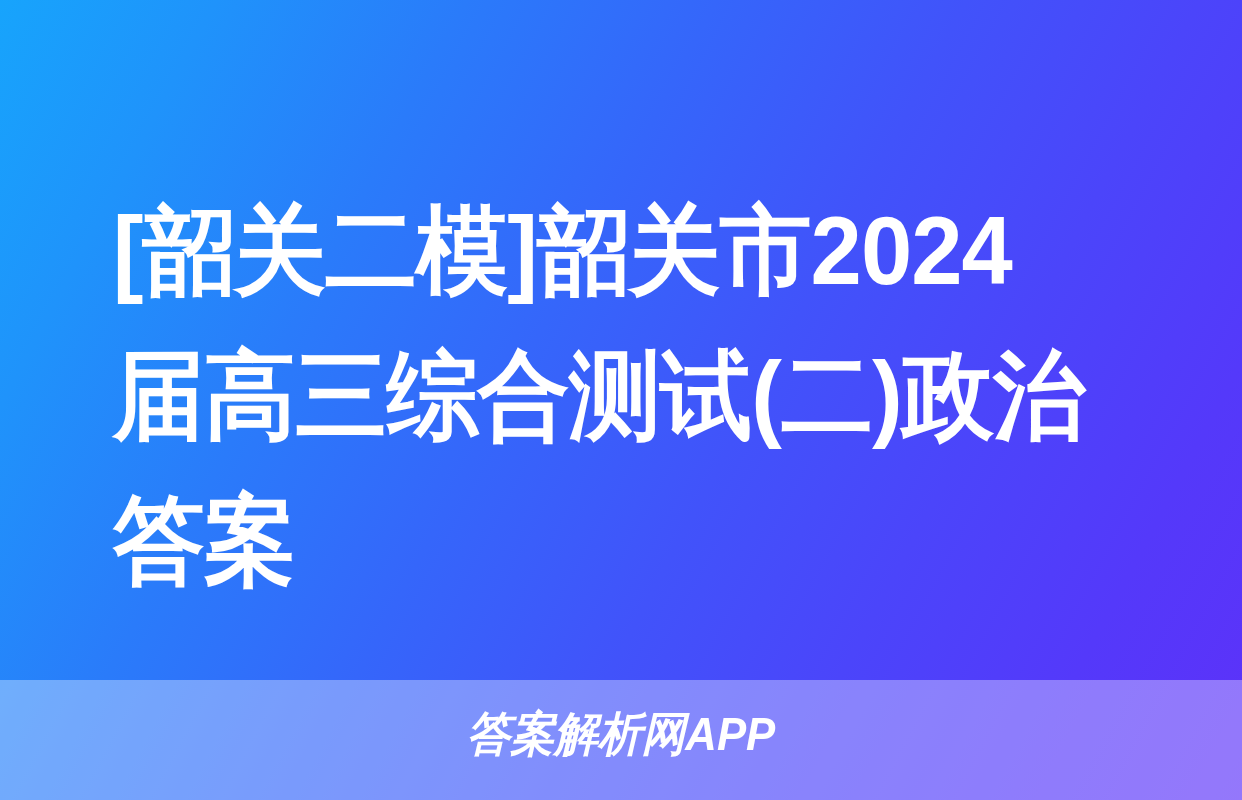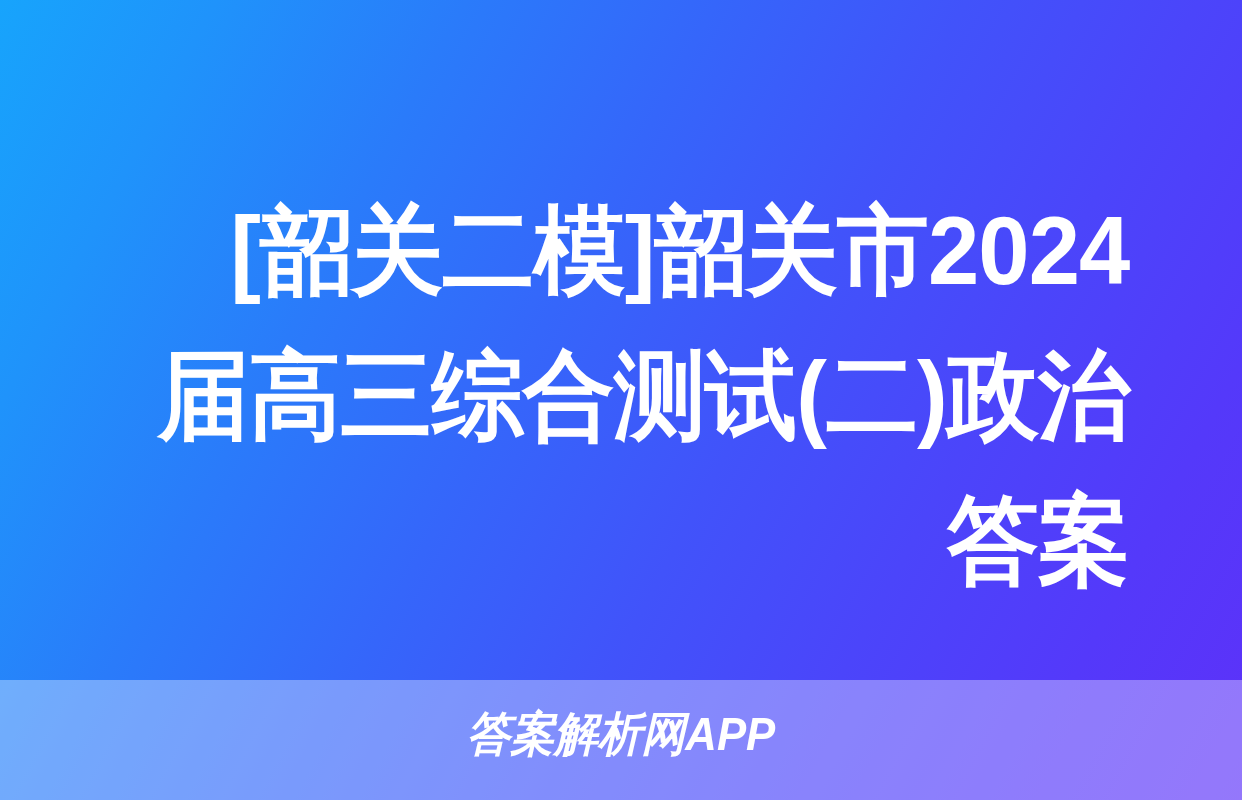--- a/index.html
+++ b/index.html
@@ -41,21 +41,21 @@
     background: rgba(255, 255, 255, 0.34);
   }
 
   #title-block {
     position: absolute;
     left: 0;
     right: 0;
     top: 178px;
     padding: 0 86px;
     box-sizing: border-box;
-    text-align: right;
+    text-align: left;
   }
 
   .title-line {
     display: block;
     color: #ffffff;
     font-size: 97px;
     line-height: 145px;
     font-weight: 700;
     letter-spacing: -1px;
     white-space: nowrap;

